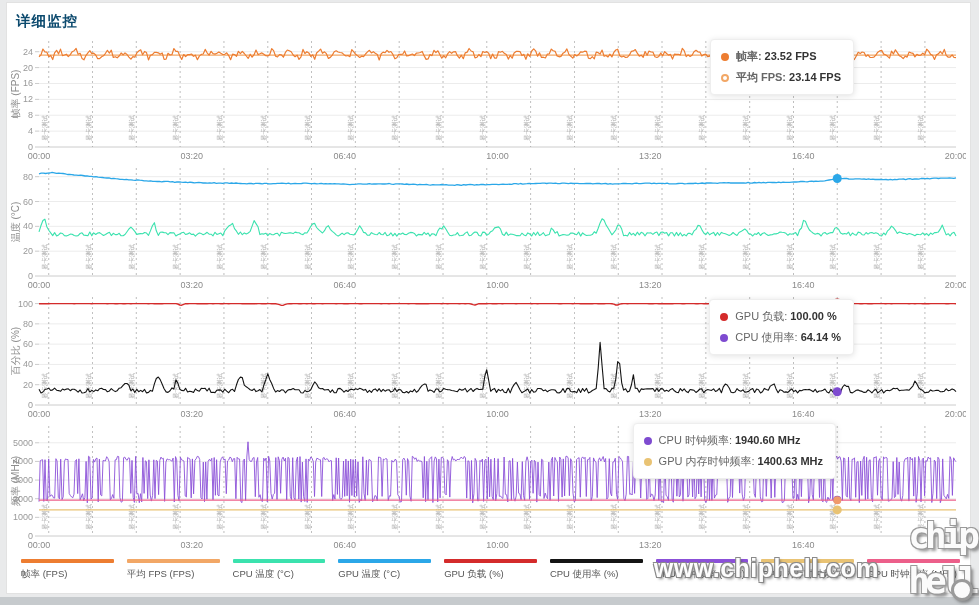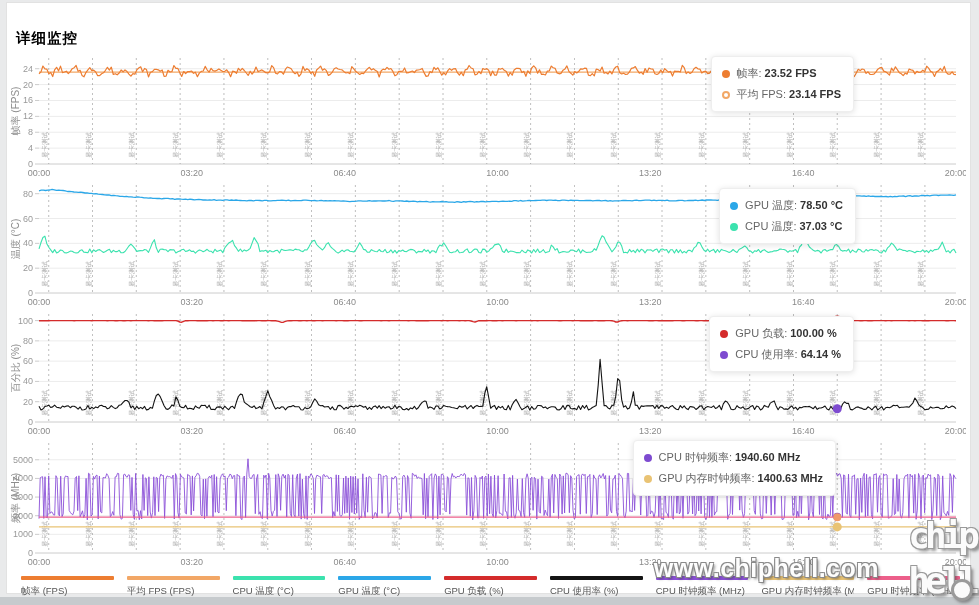--- a/index.html
+++ b/index.html
@@ -7,22 +7,22 @@
     width:979px;height:605px;overflow:hidden;position:relative;
     background:#e9eaeb;
     font-family:"Liberation Sans","DejaVu Sans",sans-serif;
     -webkit-font-smoothing:antialiased;
   }
   .card{
     position:absolute;left:6px;top:2px;width:965px;height:592px;
     background:#ffffff;border:1px solid #e2e2e2;box-sizing:border-box;
   }
   .page-title{
-    font-size:14.5px;font-weight:bold;color:#000000;
-    padding:9px 15px 4px 9px;letter-spacing:1px;margin-top:17px;
+    font-size:14.5px;font-weight:bold;color:#0c4a6e;
+    padding:9px 15px 4px 9px;letter-spacing:1px;
   }
   .charts{padding:0 2px 0 2px;}
   .chart-panel{position:relative;width:957px;margin:0;}
   .chart-panel svg{display:block;width:957px;}
   svg text{font-family:"Liberation Sans","DejaVu Sans",sans-serif;}
   .tick-label{font-size:9px;fill:#999;}
   .x-label{font-size:9px;fill:#8a8a8a;}
   .axis-title{font-size:10px;fill:#8d8d8d;}
   .anno-label{font-size:6.5px;fill:#aaa;}
   .legend-box{
@@ -136,21 +136,21 @@
           <text x="335.66666666666663" y="124" text-anchor="middle" class="x-label">06:40</text>
           <text x="488.5" y="124" text-anchor="middle" class="x-label">10:00</text>
           <text x="641.3333333333333" y="124" text-anchor="middle" class="x-label">13:20</text>
           <text x="794.1666666666667" y="124" text-anchor="middle" class="x-label">16:40</text>
           <text x="947" y="124" text-anchor="middle" class="x-label">20:00</text>
           <text x="10" y="59" text-anchor="middle" class="axis-title" transform="rotate(-90 10 59)">帧率 (FPS)</text>
           <path d="M30.0,20.1L32.2,20.1L34.4,20.1L36.6,20.1L38.8,20.1L40.9,20.1L43.1,20.1L45.3,20.1L47.5,20.1L49.7,20.1L51.9,20.1L54.1,20.1L56.3,20.1L58.5,20.1L60.6,20.1L62.8,20.1L65.0,20.1L67.2,20.1L69.4,20.1L71.6,20.1L73.8,20.1L76.0,20.1L78.1,20.1L80.3,20.1L82.5,20.1L84.7,20.1L86.9,20.1L89.1,20.1L91.3,20.1L93.5,20.1L95.7,20.1L97.8,20.1L100.0,20.1L102.2,20.1L104.4,20.1L106.6,20.1L108.8,20.1L111.0,20.1L113.2,20.1L115.4,20.1L117.5,20.1L119.7,20.1L121.9,20.1L124.1,20.1L126.3,20.1L128.5,20.1L130.7,20.1L132.9,20.1L135.1,20.1L137.2,20.1L139.4,20.1L141.6,20.1L143.8,20.1L146.0,20.1L148.2,20.1L150.4,20.1L152.6,20.1L154.7,20.1L156.9,20.1L159.1,20.1L161.3,20.1L163.5,20.1L165.7,20.1L167.9,20.1L170.1,20.1L172.3,20.1L174.4,20.1L176.6,20.1L178.8,20.1L181.0,20.1L183.2,20.1L185.4,20.1L187.6,20.1L189.8,20.1L192.0,20.1L194.1,20.1L196.3,20.1L198.5,20.1L200.7,20.1L202.9,20.1L205.1,20.1L207.3,20.1L209.5,20.1L211.6,20.1L213.8,20.1L216.0,20.1L218.2,20.1L220.4,20.1L222.6,20.1L224.8,20.1L227.0,20.1L229.2,20.1L231.3,20.1L233.5,20.1L235.7,20.1L237.9,20.1L240.1,20.1L242.3,20.1L244.5,20.1L246.7,20.1L248.9,20.1L251.0,20.1L253.2,20.1L255.4,20.1L257.6,20.1L259.8,20.1L262.0,20.1L264.2,20.1L266.4,20.1L268.6,20.1L270.7,20.1L272.9,20.1L275.1,20.1L277.3,20.1L279.5,20.1L281.7,20.1L283.9,20.1L286.1,20.1L288.2,20.1L290.4,20.1L292.6,20.1L294.8,20.1L297.0,20.1L299.2,20.1L301.4,20.1L303.6,20.1L305.8,20.1L307.9,20.1L310.1,20.1L312.3,20.1L314.5,20.1L316.7,20.1L318.9,20.1L321.1,20.1L323.3,20.1L325.5,20.1L327.6,20.1L329.8,20.1L332.0,20.1L334.2,20.1L336.4,20.1L338.6,20.1L340.8,20.1L343.0,20.1L345.2,20.1L347.3,20.1L349.5,20.1L351.7,20.1L353.9,20.1L356.1,20.1L358.3,20.1L360.5,20.1L362.7,20.1L364.8,20.1L367.0,20.1L369.2,20.1L371.4,20.1L373.6,20.1L375.8,20.1L378.0,20.1L380.2,20.1L382.4,20.1L384.5,20.1L386.7,20.1L388.9,20.1L391.1,20.1L393.3,20.1L395.5,20.1L397.7,20.1L399.9,20.1L402.1,20.1L404.2,20.1L406.4,20.1L408.6,20.1L410.8,20.1L413.0,20.1L415.2,20.1L417.4,20.1L419.6,20.1L421.7,20.1L423.9,20.1L426.1,20.1L428.3,20.1L430.5,20.1L432.7,20.1L434.9,20.1L437.1,20.1L439.3,20.1L441.4,20.1L443.6,20.1L445.8,20.1L448.0,20.1L450.2,20.1L452.4,20.1L454.6,20.1L456.8,20.1L459.0,20.1L461.1,20.1L463.3,20.1L465.5,20.1L467.7,20.1L469.9,20.1L472.1,20.1L474.3,20.1L476.5,20.1L478.7,20.1L480.8,20.1L483.0,20.1L485.2,20.1L487.4,20.1L489.6,20.1L491.8,20.1L494.0,20.1L496.2,20.1L498.3,20.1L500.5,20.1L502.7,20.1L504.9,20.1L507.1,20.1L509.3,20.1L511.5,20.1L513.7,20.1L515.9,20.1L518.0,20.1L520.2,20.1L522.4,20.1L524.6,20.1L526.8,20.1L529.0,20.1L531.2,20.1L533.4,20.1L535.6,20.1L537.7,20.1L539.9,20.1L542.1,20.1L544.3,20.1L546.5,20.1L548.7,20.1L550.9,20.1L553.1,20.1L555.3,20.1L557.4,20.1L559.6,20.1L561.8,20.1L564.0,20.1L566.2,20.1L568.4,20.1L570.6,20.1L572.8,20.1L574.9,20.1L577.1,20.1L579.3,20.1L581.5,20.1L583.7,20.1L585.9,20.1L588.1,20.1L590.3,20.1L592.5,20.1L594.6,20.1L596.8,20.1L599.0,20.1L601.2,20.1L603.4,20.1L605.6,20.1L607.8,20.1L610.0,20.1L612.2,20.1L614.3,20.1L616.5,20.1L618.7,20.1L620.9,20.1L623.1,20.1L625.3,20.1L627.5,20.1L629.7,20.1L631.8,20.1L634.0,20.1L636.2,20.1L638.4,20.1L640.6,20.1L642.8,20.1L645.0,20.1L647.2,20.1L649.4,20.1L651.5,20.1L653.7,20.1L655.9,20.1L658.1,20.1L660.3,20.1L662.5,20.1L664.7,20.1L666.9,20.1L669.1,20.1L671.2,20.1L673.4,20.1L675.6,20.1L677.8,20.1L680.0,20.1L682.2,20.1L684.4,20.1L686.6,20.1L688.8,20.1L690.9,20.1L693.1,20.1L695.3,20.1L697.5,20.1L699.7,20.1L701.9,20.1L704.1,20.1L706.3,20.1L708.4,20.1L710.6,20.1L712.8,20.1L715.0,20.1L717.2,20.1L719.4,20.1L721.6,20.1L723.8,20.1L726.0,20.1L728.1,20.1L730.3,20.1L732.5,20.1L734.7,20.1L736.9,20.1L739.1,20.1L741.3,20.1L743.5,20.1L745.7,20.1L747.8,20.1L750.0,20.1L752.2,20.1L754.4,20.1L756.6,20.1L758.8,20.1L761.0,20.1L763.2,20.1L765.4,20.1L767.5,20.1L769.7,20.1L771.9,20.1L774.1,20.1L776.3,20.1L778.5,20.1L780.7,20.1L782.9,20.1L785.0,20.1L787.2,20.1L789.4,20.1L791.6,20.1L793.8,20.1L796.0,20.1L798.2,20.1L800.4,20.1L802.6,20.1L804.7,20.1L806.9,20.1L809.1,20.1L811.3,20.1L813.5,20.1L815.7,20.1L817.9,20.1L820.1,20.1L822.3,20.1L824.4,20.1L826.6,20.1L828.8,20.1L831.0,20.1L833.2,20.1L835.4,20.1L837.6,20.1L839.8,20.1L841.9,20.1L844.1,20.1L846.3,20.1L848.5,20.1L850.7,20.1L852.9,20.1L855.1,20.1L857.3,20.1L859.5,20.1L861.6,20.1L863.8,20.1L866.0,20.1L868.2,20.1L870.4,20.1L872.6,20.1L874.8,20.1L877.0,20.1L879.2,20.1L881.3,20.1L883.5,20.1L885.7,20.1L887.9,20.1L890.1,20.1L892.3,20.1L894.5,20.1L896.7,20.1L898.9,20.1L901.0,20.1L903.2,20.1L905.4,20.1L907.6,20.1L909.8,20.1L912.0,20.1L914.2,20.1L916.4,20.1L918.5,20.1L920.7,20.1L922.9,20.1L925.1,20.1L927.3,20.1L929.5,20.1L931.7,20.1L933.9,20.1L936.1,20.1L938.2,20.1L940.4,20.1L942.6,20.1L944.8,20.1L947.0,20.1" fill="none" stroke="#f2a766" stroke-width="1.2" stroke-linejoin="round"></path>
           <path d="M30.0,21.7L32.0,19.9L33.9,14.0L35.9,16.9L37.8,17.1L39.8,21.7L41.7,20.5L43.7,24.5L45.6,17.9L47.6,15.3L49.6,18.9L51.5,14.1L53.5,20.7L55.4,20.0L57.4,19.2L59.3,21.6L61.3,19.6L63.2,16.7L65.2,15.7L67.1,13.5L69.1,19.3L71.1,18.3L73.0,23.4L75.0,24.8L76.9,20.6L78.9,17.9L80.8,15.7L82.8,18.6L84.7,18.1L86.7,20.0L88.7,23.7L90.6,23.6L92.6,21.7L94.5,20.8L96.5,18.3L98.4,15.3L100.4,18.1L102.3,15.2L104.3,22.5L106.3,21.7L108.2,22.8L110.2,21.0L112.1,18.0L114.1,19.8L116.0,17.9L118.0,19.5L119.9,22.1L121.9,24.2L123.9,21.6L125.8,22.2L127.8,17.9L129.7,16.0L131.7,14.8L133.6,19.7L135.6,16.5L137.5,17.6L139.5,24.9L141.4,20.3L143.4,19.6L145.4,17.4L147.3,17.3L149.3,17.8L151.2,19.2L153.2,18.0L155.1,24.3L157.1,24.1L159.0,18.3L161.0,20.0L163.0,19.5L164.9,13.5L166.9,16.3L168.8,16.3L170.8,20.7L172.7,24.4L174.7,19.5L176.6,21.5L178.6,19.7L180.6,19.6L182.5,19.0L184.5,21.3L186.4,20.2L188.4,24.7L190.3,21.1L192.3,19.4L194.2,19.0L196.2,14.4L198.1,17.8L200.1,20.1L202.1,16.3L204.0,18.6L206.0,19.1L207.9,18.3L209.9,16.9L211.8,18.2L213.8,19.5L215.7,19.4L217.7,17.8L219.7,20.6L221.6,24.7L223.6,19.2L225.5,19.5L227.5,21.3L229.4,16.3L231.4,18.6L233.3,16.4L235.3,18.5L237.3,21.0L239.2,23.4L241.2,19.2L243.1,22.2L245.1,19.7L247.0,15.0L249.0,19.6L250.9,18.8L252.9,17.9L254.9,19.3L256.8,20.7L258.8,20.9L260.7,19.8L262.7,13.6L264.6,15.6L266.6,21.3L268.5,22.0L270.5,19.5L272.4,19.8L274.4,22.2L276.4,17.4L278.3,15.0L280.3,15.7L282.2,16.8L284.2,20.0L286.1,21.7L288.1,20.1L290.0,24.4L292.0,21.9L294.0,14.4L295.9,18.5L297.9,16.7L299.8,17.9L301.8,21.4L303.7,19.8L305.7,24.3L307.6,18.0L309.6,16.1L311.6,14.1L313.5,18.3L315.5,16.8L317.4,18.7L319.4,23.4L321.3,22.4L323.3,20.1L325.2,16.8L327.2,15.8L329.1,17.0L331.1,17.5L333.1,17.8L335.0,19.7L337.0,21.0L338.9,20.5L340.9,21.7L342.8,14.6L344.8,16.9L346.7,19.3L348.7,20.9L350.7,22.5L352.6,21.2L354.6,21.6L356.5,19.0L358.5,16.9L360.4,15.3L362.4,17.9L364.3,16.7L366.3,18.2L368.3,19.5L370.2,25.0L372.2,18.7L374.1,17.1L376.1,17.7L378.0,15.4L380.0,17.3L381.9,16.5L383.9,19.4L385.9,23.8L387.8,22.7L389.8,19.3L391.7,19.4L393.7,19.2L395.6,16.0L397.6,20.9L399.5,20.7L401.5,19.8L403.4,19.0L405.4,20.5L407.4,18.1L409.3,18.0L411.3,17.5L413.2,16.5L415.2,20.9L417.1,24.4L419.1,23.9L421.0,19.6L423.0,20.6L425.0,15.3L426.9,17.5L428.9,15.8L430.8,19.5L432.8,23.2L434.7,20.7L436.7,22.8L438.6,18.9L440.6,16.6L442.6,18.3L444.5,16.8L446.5,16.6L448.4,20.7L450.4,23.1L452.3,20.2L454.3,23.7L456.2,17.9L458.2,17.1L460.1,13.5L462.1,16.0L464.1,16.8L466.0,22.9L468.0,22.2L469.9,19.5L471.9,21.7L473.8,16.5L475.8,17.5L477.7,16.6L479.7,18.3L481.7,23.7L483.6,19.1L485.6,23.1L487.5,23.1L489.5,16.6L491.4,17.2L493.4,16.3L495.3,18.3L497.3,19.6L499.3,24.1L501.2,20.5L503.2,23.2L505.1,17.9L507.1,16.4L509.0,16.4L511.0,16.6L512.9,20.5L514.9,19.4L516.9,24.3L518.8,18.8L520.8,21.4L522.7,16.0L524.7,13.8L526.6,15.8L528.6,21.2L530.5,17.8L532.5,22.4L534.4,22.2L536.4,23.0L538.4,19.1L540.3,18.8L542.3,14.1L544.2,15.8L546.2,16.4L548.1,20.9L550.1,21.8L552.0,21.3L554.0,18.2L556.0,16.9L557.9,13.9L559.9,19.4L561.8,21.2L563.8,23.2L565.7,19.5L567.7,21.0L569.6,19.6L571.6,16.8L573.6,17.2L575.5,16.2L577.5,16.4L579.4,23.1L581.4,23.7L583.3,21.7L585.3,23.8L587.2,17.2L589.2,17.7L591.1,19.1L593.1,15.1L595.1,21.3L597.0,20.5L599.0,22.0L600.9,19.2L602.9,21.9L604.8,17.4L606.8,15.0L608.7,14.2L610.7,20.7L612.7,22.0L614.6,21.2L616.6,22.4L618.5,22.2L620.5,19.9L622.4,16.3L624.4,15.9L626.3,14.6L628.3,18.2L630.3,21.1L632.2,20.2L634.2,22.3L636.1,16.5L638.1,20.3L640.0,16.0L642.0,17.0L643.9,17.1L645.9,21.8L647.9,22.5L649.8,21.4L651.8,18.0L653.7,20.8L655.7,16.6L657.6,18.5L659.6,20.1L661.5,19.4L663.5,24.1L665.4,19.2L667.4,19.4L669.4,19.3L671.3,20.0L673.3,13.4L675.2,15.6L677.2,21.6L679.1,19.9L681.1,21.5L683.0,20.3L685.0,16.7L687.0,15.3L688.9,16.8L690.9,17.1L692.8,21.0L694.8,19.6L696.7,19.1L698.7,21.6L700.6,21.1L702.6,18.3L704.6,16.4L706.5,14.1L708.5,17.7L710.4,20.2L712.4,19.7L714.3,24.3L716.3,19.7L718.2,20.8L720.2,15.6L722.1,17.0L724.1,18.1L726.1,19.6L728.0,20.3L730.0,24.7L731.9,22.4L733.9,16.6L735.8,19.1L737.8,16.4L739.7,17.3L741.7,21.5L743.7,23.5L745.6,19.5L747.6,20.7L749.5,21.0L751.5,21.1L753.4,15.3L755.4,16.2L757.3,18.4L759.3,18.6L761.3,21.4L763.2,25.1L765.2,23.4L767.1,16.5L769.1,14.8L771.0,13.6L773.0,16.8L774.9,18.1L776.9,21.4L778.9,23.7L780.8,22.6L782.8,17.5L784.7,18.1L786.7,17.4L788.6,16.2L790.6,17.5L792.5,23.3L794.5,22.6L796.4,20.3L798.4,20.1L800.4,19.2L802.3,15.5L804.3,17.4L806.2,18.2L808.2,18.6L810.1,20.8L812.1,22.0L814.0,23.4L816.0,21.8L818.0,20.1L819.9,19.7L821.9,15.5L823.8,16.5L825.8,20.3L827.7,21.4L829.7,22.7L831.6,19.2L833.6,17.1L835.6,13.7L837.5,14.3L839.5,19.1L841.4,18.0L843.4,21.9L845.3,24.5L847.3,21.0L849.2,17.3L851.2,18.6L853.1,17.0L855.1,17.5L857.1,21.4L859.0,19.8L861.0,22.3L862.9,22.5L864.9,22.2L866.8,20.1L868.8,17.2L870.7,15.9L872.7,15.4L874.7,19.1L876.6,19.8L878.6,21.3L880.5,23.2L882.5,16.2L884.4,18.9L886.4,14.8L888.3,17.6L890.3,20.7L892.3,21.8L894.2,23.6L896.2,21.2L898.1,22.1L900.1,17.0L902.0,17.9L904.0,18.4L905.9,21.9L907.9,19.3L909.9,20.5L911.8,20.2L913.8,18.1L915.7,19.8L917.7,14.2L919.6,16.1L921.6,19.4L923.5,20.2L925.5,24.4L927.4,19.9L929.4,18.9L931.4,16.5L933.3,19.0L935.3,14.4L937.2,20.4L939.2,22.2L941.1,22.1L943.1,19.8L945.0,22.5L947.0,22.7" fill="none" stroke="#ed7d31" stroke-width="1.2" stroke-linejoin="round"></path>
           <circle cx="828.2485" cy="18.624719101123603" r="4" fill="#ed7d31"></circle>
         </svg>
-        <div class="legend-box" style="right: 112px; top: 4px;">
+        <div class="legend-box" style="right: 112px; top: 4px; font-weight: bold;">
           <div class="legend-row">
             <span class="mk" style="background: rgb(237, 125, 49);"></span>
             <span>帧率:</span>
             <b>23.52 FPS</b>
           </div>
           <div class="legend-row">
             <span class="mk ring" style="border-color: rgb(242, 167, 102);"></span>
             <span>平均 FPS:</span>
             <b>23.14 FPS</b>
           </div>
@@ -220,32 +220,20 @@
           <text x="335.66666666666663" y="125" text-anchor="middle" class="x-label">06:40</text>
           <text x="488.5" y="125" text-anchor="middle" class="x-label">10:00</text>
           <text x="641.3333333333333" y="125" text-anchor="middle" class="x-label">13:20</text>
           <text x="794.1666666666667" y="125" text-anchor="middle" class="x-label">16:40</text>
           <text x="947" y="125" text-anchor="middle" class="x-label">20:00</text>
           <text x="10" y="59" text-anchor="middle" class="axis-title" transform="rotate(-90 10 59)">温度 (°C)</text>
           <path d="M30.0,10.8L32.2,10.2L34.4,10.2L36.6,10.5L38.8,10.2L40.9,10.0L43.1,9.3L45.3,9.8L47.5,10.4L49.7,10.2L51.9,10.4L54.1,10.5L56.3,10.8L58.5,11.5L60.6,11.4L62.8,11.7L65.0,12.0L67.2,12.1L69.4,12.4L71.6,12.2L73.8,12.5L76.0,13.0L78.1,12.8L80.3,13.4L82.5,13.3L84.7,13.8L86.9,13.6L89.1,14.2L91.3,14.3L93.5,14.5L95.7,14.9L97.8,15.0L100.0,14.8L102.2,15.7L104.4,15.3L106.6,15.6L108.8,15.8L111.0,16.3L113.2,16.3L115.4,16.7L117.5,16.4L119.7,16.8L121.9,16.8L124.1,17.1L126.3,17.3L128.5,16.9L130.7,17.2L132.9,17.3L135.1,17.8L137.2,17.9L139.4,18.1L141.6,17.8L143.8,18.4L146.0,18.4L148.2,18.5L150.4,18.4L152.6,18.9L154.7,18.5L156.9,18.4L159.1,18.4L161.3,18.9L163.5,18.6L165.7,19.3L167.9,19.0L170.1,18.8L172.3,19.2L174.4,19.4L176.6,19.1L178.8,19.6L181.0,19.2L183.2,19.5L185.4,19.9L187.6,19.6L189.8,19.5L192.0,19.6L194.1,20.0L196.3,20.0L198.5,20.1L200.7,19.9L202.9,20.2L205.1,19.7L207.3,20.4L209.5,20.2L211.6,20.1L213.8,20.4L216.0,19.9L218.2,19.9L220.4,20.4L222.6,20.0L224.8,20.4L227.0,20.0L229.2,20.3L231.3,20.5L233.5,20.7L235.7,20.6L237.9,20.8L240.1,20.3L242.3,20.5L244.5,20.8L246.7,20.4L248.9,20.3L251.0,20.5L253.2,20.8L255.4,20.4L257.6,20.4L259.8,20.8L262.0,20.9L264.2,20.6L266.4,20.6L268.6,20.4L270.7,20.3L272.9,20.2L275.1,20.4L277.3,20.6L279.5,20.2L281.7,20.8L283.9,20.6L286.1,20.4L288.2,20.6L290.4,20.7L292.6,20.5L294.8,20.1L297.0,20.1L299.2,20.4L301.4,20.7L303.6,20.7L305.8,20.5L307.9,20.8L310.1,20.6L312.3,20.3L314.5,20.9L316.7,20.6L318.9,20.9L321.1,20.7L323.3,20.8L325.5,20.6L327.6,20.8L329.8,20.8L332.0,21.1L334.2,20.9L336.4,21.1L338.6,21.3L340.8,21.6L343.0,21.4L345.2,21.3L347.3,21.2L349.5,20.9L351.7,20.9L353.9,21.2L356.1,21.2L358.3,21.0L360.5,20.7L362.7,21.1L364.8,20.8L367.0,21.0L369.2,20.9L371.4,20.9L373.6,21.0L375.8,21.0L378.0,20.8L380.2,20.5L382.4,21.2L384.5,21.3L386.7,20.9L388.9,20.8L391.1,20.8L393.3,21.0L395.5,21.4L397.7,21.0L399.9,21.5L402.1,21.3L404.2,21.2L406.4,21.4L408.6,21.9L410.8,21.4L413.0,21.6L415.2,21.7L417.4,21.4L419.6,21.8L421.7,22.1L423.9,21.7L426.1,21.9L428.3,21.9L430.5,21.8L432.7,21.5L434.9,21.8L437.1,21.6L439.3,22.2L441.4,22.1L443.6,22.2L445.8,22.3L448.0,21.7L450.2,22.0L452.4,22.3L454.6,21.6L456.8,22.0L459.0,21.6L461.1,21.5L463.3,21.6L465.5,22.1L467.7,21.6L469.9,21.8L472.1,21.3L474.3,21.5L476.5,21.8L478.7,21.7L480.8,21.6L483.0,21.4L485.2,21.3L487.4,21.3L489.6,21.7L491.8,21.3L494.0,21.1L496.2,21.3L498.3,21.4L500.5,21.2L502.7,21.3L504.9,20.7L507.1,20.7L509.3,21.2L511.5,20.5L513.7,21.1L515.9,20.8L518.0,20.7L520.2,20.3L522.4,20.7L524.6,20.7L526.8,20.5L529.0,20.3L531.2,20.3L533.4,20.2L535.6,20.2L537.7,20.5L539.9,20.2L542.1,20.1L544.3,20.3L546.5,20.1L548.7,20.6L550.9,20.7L553.1,20.2L555.3,20.1L557.4,20.3L559.6,20.6L561.8,20.2L564.0,20.5L566.2,20.4L568.4,20.3L570.6,20.7L572.8,20.6L574.9,20.7L577.1,20.4L579.3,20.5L581.5,20.4L583.7,20.9L585.9,20.7L588.1,20.5L590.3,20.5L592.5,20.8L594.6,20.6L596.8,20.5L599.0,21.1L601.2,20.7L603.4,21.1L605.6,20.8L607.8,20.9L610.0,20.9L612.2,20.7L614.3,20.4L616.5,20.5L618.7,20.7L620.9,20.6L623.1,20.8L625.3,20.3L627.5,20.2L629.7,20.6L631.8,20.6L634.0,20.3L636.2,20.1L638.4,20.1L640.6,20.1L642.8,20.6L645.0,20.2L647.2,20.6L649.4,20.4L651.5,20.4L653.7,20.3L655.9,20.6L658.1,20.1L660.3,20.9L662.5,20.8L664.7,20.9L666.9,20.8L669.1,20.5L671.2,20.3L673.4,20.3L675.6,20.9L677.8,20.7L680.0,20.3L682.2,20.5L684.4,20.5L686.6,20.2L688.8,20.6L690.9,20.3L693.1,20.0L695.3,20.5L697.5,20.0L699.7,19.9L701.9,20.0L704.1,20.2L706.3,20.1L708.4,20.3L710.6,19.8L712.8,19.8L715.0,19.6L717.2,19.8L719.4,19.6L721.6,20.0L723.8,20.0L726.0,19.8L728.1,20.0L730.3,19.9L732.5,20.0L734.7,19.8L736.9,20.2L739.1,19.4L741.3,20.1L743.5,20.0L745.7,19.5L747.8,19.8L750.0,19.4L752.2,19.8L754.4,19.4L756.6,19.8L758.8,19.4L761.0,19.4L763.2,19.5L765.4,19.5L767.5,19.6L769.7,19.1L771.9,19.6L774.1,19.2L776.3,19.4L778.5,19.4L780.7,19.4L782.9,19.1L785.0,18.9L787.2,19.0L789.4,18.8L791.6,18.5L793.8,18.3L796.0,18.6L798.2,18.8L800.4,18.4L802.6,18.1L804.7,18.5L806.9,18.2L809.1,18.4L811.3,18.1L813.5,18.1L815.7,17.8L817.9,17.4L820.1,17.0L822.3,16.6L824.4,16.3L826.6,16.2L828.8,15.9L831.0,15.5L833.2,15.7L835.4,15.5L837.6,15.4L839.8,16.0L841.9,16.1L844.1,16.2L846.3,15.9L848.5,15.8L850.7,15.9L852.9,16.1L855.1,16.0L857.3,16.3L859.5,15.9L861.6,16.4L863.8,16.1L866.0,16.5L868.2,16.5L870.4,16.4L872.6,16.5L874.8,16.6L877.0,16.5L879.2,16.9L881.3,16.3L883.5,16.9L885.7,16.4L887.9,16.7L890.1,16.1L892.3,16.2L894.5,16.0L896.7,16.6L898.9,15.9L901.0,15.7L903.2,16.4L905.4,16.0L907.6,16.0L909.8,16.2L912.0,15.5L914.2,15.5L916.4,15.7L918.5,15.4L920.7,15.8L922.9,15.3L925.1,15.2L927.3,15.1L929.5,15.5L931.7,15.1L933.9,15.1L936.1,15.2L938.2,15.1L940.4,14.9L942.6,15.1L944.8,15.4L947.0,14.8" fill="none" stroke="#2ba7e8" stroke-width="1.3" stroke-linejoin="round"></path>
           <path d="M30.0,68.9L32.0,62.5L33.9,57.5L35.9,56.2L37.8,63.7L39.8,67.3L41.7,69.9L43.7,72.6L45.6,69.6L47.6,72.9L49.6,71.9L51.5,70.0L53.5,70.5L55.4,72.6L57.4,72.9L59.3,72.3L61.3,71.1L63.2,71.3L65.2,72.5L67.1,73.0L69.1,72.6L71.1,70.5L73.0,69.8L75.0,72.3L76.9,72.4L78.9,72.7L80.8,69.0L82.8,72.8L84.7,69.8L86.7,71.5L88.7,70.0L90.6,69.6L92.6,71.1L94.5,72.5L96.5,71.5L98.4,70.2L100.4,69.2L102.3,72.6L104.3,70.3L106.3,71.6L108.2,71.6L110.2,70.3L112.1,72.8L114.1,72.8L116.0,71.5L118.0,68.7L119.9,66.0L121.9,64.2L123.9,66.2L125.8,68.4L127.8,71.4L129.7,70.9L131.7,70.6L133.6,70.7L135.6,69.5L137.5,70.1L139.5,72.4L141.4,67.9L143.4,62.8L145.4,59.7L147.3,67.8L149.3,72.4L151.2,69.3L153.2,69.1L155.1,69.6L157.1,69.8L159.0,71.7L161.0,69.6L163.0,69.9L164.9,69.7L166.9,73.0L168.8,71.8L170.8,71.0L172.7,69.7L174.7,69.3L176.6,71.5L178.6,70.9L180.6,69.8L182.5,71.5L184.5,71.1L186.4,73.1L188.4,71.2L190.3,69.9L192.3,70.6L194.2,71.8L196.2,70.7L198.1,69.3L200.1,71.1L202.1,71.2L204.0,72.8L206.0,69.3L207.9,71.4L209.9,70.7L211.8,70.0L213.8,72.7L215.7,68.0L217.7,65.3L219.7,63.1L221.6,62.0L223.6,60.4L225.5,65.6L227.5,68.2L229.4,71.3L231.4,69.0L233.3,71.7L235.3,69.9L237.3,71.0L239.2,70.0L241.2,68.3L243.1,63.1L245.1,57.6L247.0,60.6L249.0,63.7L250.9,71.6L252.9,70.7L254.9,71.1L256.8,70.2L258.8,72.6L260.7,70.6L262.7,71.6L264.6,71.8L266.6,70.5L268.5,70.2L270.5,73.0L272.4,69.3L274.4,70.1L276.4,70.5L278.3,70.2L280.3,69.9L282.2,69.9L284.2,70.6L286.1,69.1L288.1,69.6L290.0,69.7L292.0,71.0L294.0,71.6L295.9,69.7L297.9,70.0L299.8,67.1L301.8,63.3L303.7,60.9L305.7,60.4L307.6,64.5L309.6,66.7L311.6,68.4L313.5,70.0L315.5,67.7L317.4,64.1L319.4,62.7L321.3,66.3L323.3,68.4L325.2,69.9L327.2,71.9L329.1,73.1L331.1,71.7L333.1,70.1L335.0,71.7L337.0,70.1L338.9,69.8L340.9,71.3L342.8,71.5L344.8,72.0L346.7,70.0L348.7,66.5L350.7,62.8L352.6,65.6L354.6,69.4L356.5,69.9L358.5,72.3L360.4,72.3L362.4,69.6L364.3,70.8L366.3,71.5L368.3,71.7L370.2,69.5L372.2,71.5L374.1,71.7L376.1,69.4L378.0,72.8L380.0,72.1L381.9,69.8L383.9,72.9L385.9,70.4L387.8,73.1L389.8,70.6L391.7,71.2L393.7,70.0L395.6,71.5L397.6,71.6L399.5,70.3L401.5,69.4L403.4,69.6L405.4,70.4L407.4,73.0L409.3,71.4L411.3,71.6L413.2,71.9L415.2,69.4L417.1,71.5L419.1,70.0L421.0,73.1L423.0,70.7L425.0,71.0L426.9,72.7L428.9,67.9L430.8,65.0L432.8,65.9L434.7,62.9L436.7,65.7L438.6,69.0L440.6,72.2L442.6,72.8L444.5,72.0L446.5,71.8L448.4,69.6L450.4,72.7L452.3,72.5L454.3,72.1L456.2,70.1L458.2,68.9L460.1,72.6L462.1,72.3L464.1,70.3L466.0,69.0L468.0,69.4L469.9,72.5L471.9,72.9L473.8,69.1L475.8,69.4L477.7,72.3L479.7,71.1L481.7,68.7L483.6,67.8L485.6,64.9L487.5,64.4L489.5,63.9L491.4,65.9L493.4,71.3L495.3,72.4L497.3,69.1L499.3,72.4L501.2,71.1L503.2,71.3L505.1,71.8L507.1,72.6L509.0,72.6L511.0,72.8L512.9,70.2L514.9,71.9L516.9,72.8L518.8,69.9L520.8,71.0L522.7,73.0L524.7,69.5L526.6,72.2L528.6,69.0L530.5,72.5L532.5,71.4L534.4,69.7L536.4,72.8L538.4,72.0L540.3,71.4L542.3,65.1L544.2,66.9L546.2,70.2L548.1,68.6L550.1,73.0L552.0,72.2L554.0,71.6L556.0,71.8L557.9,72.3L559.9,71.9L561.8,70.0L563.8,70.1L565.7,70.9L567.7,71.7L569.6,69.0L571.6,73.1L573.6,69.9L575.5,71.5L577.5,72.5L579.4,72.2L581.4,72.2L583.3,71.6L585.3,68.7L587.2,70.2L589.2,65.2L591.1,59.9L593.1,55.8L595.1,57.3L597.0,61.9L599.0,65.0L600.9,68.2L602.9,71.8L604.8,69.6L606.8,67.0L608.7,62.2L610.7,62.2L612.7,66.1L614.6,72.7L616.6,72.3L618.5,73.0L620.5,69.4L622.4,71.8L624.4,70.4L626.3,72.6L628.3,69.2L630.3,71.8L632.2,69.3L634.2,70.3L636.1,72.8L638.1,69.9L640.0,70.0L642.0,69.9L643.9,71.4L645.9,69.8L647.9,69.0L649.8,72.6L651.8,69.4L653.7,69.0L655.7,70.3L657.6,69.6L659.6,72.9L661.5,69.8L663.5,69.8L665.4,73.1L667.4,69.4L669.4,72.6L671.3,69.8L673.3,73.0L675.2,71.4L677.2,72.9L679.1,70.4L681.1,70.4L683.0,71.8L685.0,67.9L687.0,66.4L688.9,62.4L690.9,62.7L692.8,66.6L694.8,70.0L696.7,71.7L698.7,69.2L700.6,71.8L702.6,70.4L704.6,69.4L706.5,72.6L708.5,69.5L710.4,72.2L712.4,69.4L714.3,70.3L716.3,70.8L718.2,71.5L720.2,72.4L722.1,71.5L724.1,69.5L726.1,71.3L728.0,72.5L730.0,69.5L731.9,68.6L733.9,67.3L735.8,66.0L737.8,67.6L739.7,70.8L741.7,71.1L743.7,73.0L745.6,70.8L747.6,71.4L749.5,69.5L751.5,72.5L753.4,70.5L755.4,69.7L757.3,71.3L759.3,72.5L761.3,71.9L763.2,71.7L765.2,70.7L767.1,70.9L769.1,70.3L771.0,69.0L773.0,69.3L774.9,69.5L776.9,70.3L778.9,72.3L780.8,70.8L782.8,71.3L784.7,70.6L786.7,69.6L788.6,72.6L790.6,67.0L792.5,65.0L794.5,57.4L796.4,58.3L798.4,63.2L800.4,67.0L802.3,68.6L804.3,70.2L806.2,71.3L808.2,70.4L810.1,70.9L812.1,73.0L814.0,70.2L816.0,69.5L818.0,71.3L819.9,70.2L821.9,69.6L823.8,69.6L825.8,65.3L827.7,64.6L829.7,66.4L831.6,70.0L833.6,71.1L835.6,70.5L837.5,71.1L839.5,69.1L841.4,72.8L843.4,70.0L845.3,71.4L847.3,72.3L849.2,69.1L851.2,69.7L853.1,71.7L855.1,72.0L857.1,69.5L859.0,71.1L861.0,69.7L862.9,69.5L864.9,70.4L866.8,69.7L868.8,70.4L870.7,72.5L872.7,72.9L874.7,70.0L876.6,71.8L878.6,67.8L880.5,66.1L882.5,63.1L884.4,64.7L886.4,67.3L888.3,70.5L890.3,68.9L892.3,69.6L894.2,70.4L896.2,70.5L898.1,71.6L900.1,70.5L902.0,71.0L904.0,71.8L905.9,72.8L907.9,71.2L909.9,71.5L911.8,71.7L913.8,69.9L915.7,72.1L917.7,70.5L919.6,72.6L921.6,70.0L923.5,71.4L925.5,69.6L927.4,69.6L929.4,68.9L931.4,65.9L933.3,62.1L935.3,67.3L937.2,71.9L939.2,70.7L941.1,72.8L943.1,70.2L945.0,69.2L947.0,72.9" fill="none" stroke="#3be2ae" stroke-width="1.1" stroke-linejoin="round"></path>
           <circle cx="828.2485" cy="15.551724137931046" r="4.5" fill="#2ba7e8"></circle>
         </svg>
-        <div class="legend-box" style="right: 110px; top: 8px;">
-          <div class="legend-row">
-            <span class="mk" style="background: rgb(43, 167, 232);"></span>
-            <span>GPU 温度:</span>
-            <b>78.50 °C</b>
-          </div>
-          <div class="legend-row">
-            <span class="mk" style="background: rgb(59, 226, 174);"></span>
-            <span>CPU 温度:</span>
-            <b>37.03 °C</b>
-          </div>
-        </div>
       </div>
       <div class="chart-panel" style="height: 130px;">
         <svg viewBox="0 0 957 130" width="957" height="130" preserveAspectRatio="none">
           <line x1="26" y1="116" x2="30" y2="116" stroke="#ccc" stroke-width="1"></line>
           <text x="24" y="119" text-anchor="end" class="tick-label">0</text>
           <line x1="30" y1="95.71830985915493" x2="947" y2="95.71830985915493" stroke="#ececec" stroke-width="1"></line>
           <line x1="26" y1="95.71830985915493" x2="30" y2="95.71830985915493" stroke="#ccc" stroke-width="1"></line>
           <text x="24" y="98.71830985915493" text-anchor="end" class="tick-label">20</text>
           <line x1="30" y1="75.43661971830986" x2="947" y2="75.43661971830986" stroke="#ececec" stroke-width="1"></line>
           <line x1="26" y1="75.43661971830986" x2="30" y2="75.43661971830986" stroke="#ccc" stroke-width="1"></line>

